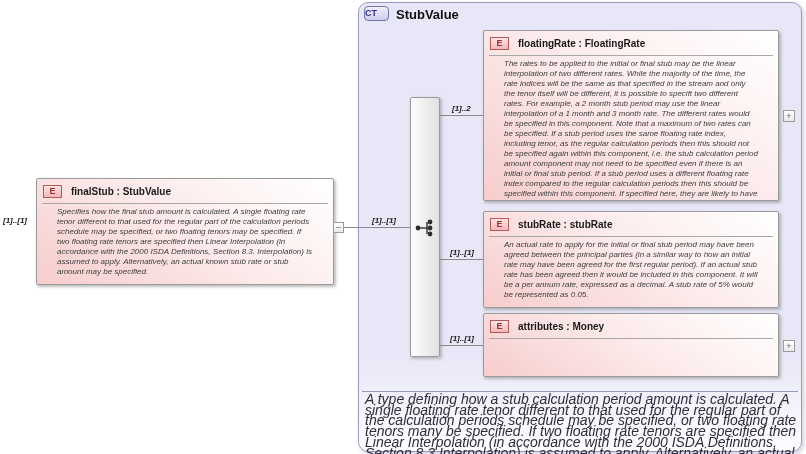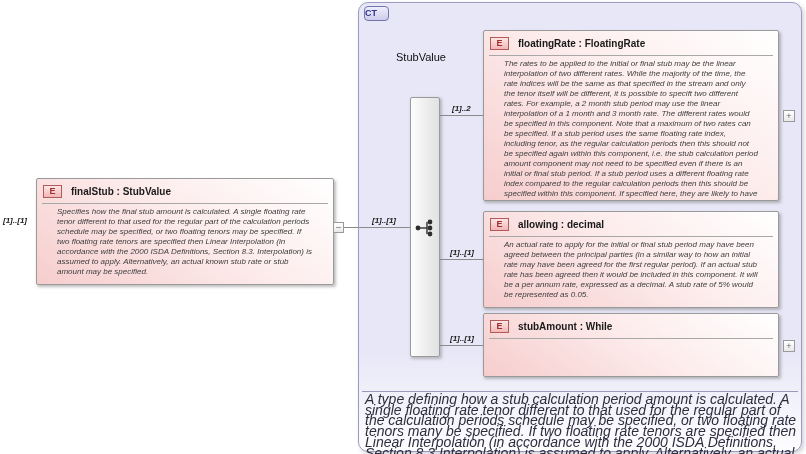--- a/index.html
+++ b/index.html
@@ -32,21 +32,21 @@
     position:absolute;left:358px;top:2px;width:444px;height:450px;box-sizing:border-box;
     border:1px solid #9b9bc2;border-radius:10px;
     background:linear-gradient(#e7e7f7 0%,#e7e7f7 78%,#fdfdff 100%);
     box-shadow:2px 2px 4px rgba(120,120,140,.35);
   }
   .ct-badge{
     position:absolute;left:364px;top:6px;width:25px;height:15px;box-sizing:border-box;
     border:1px solid #7676ac;border-radius:4px;background:linear-gradient(#eeeefc,#cdcdec);
     color:#34348e;font-size:9px;font-weight:bold;text-align:left;line-height:13px;
   }
-  .ct-title{position:absolute;left:396px;top:7px;font-size:11px;font-weight:normal;color:#101010;margin-top:44px;}
+  .ct-title{position:absolute;left:396px;top:7px;font-size:13px;font-weight:bold;color:#101010;}
   
   .seq-bar{
     position:absolute;left:410px;top:97px;width:30px;height:260px;box-sizing:border-box;
     border:1px solid #9a9a9a;border-radius:2px;
     background:linear-gradient(to right,#fdfdfd,#e1e1e1);
     box-shadow:1.5px 1.5px 3px rgba(110,110,110,.4);
   }
   .seq-glyph{position:absolute;left:414px;top:219px;width:22px;height:18px;}
   
   .h-line{position:absolute;height:1px;background:#8a8a8a;}
@@ -118,30 +118,30 @@
       <span class="elem-title">floatingRate : FloatingRate</span>
     </div>
     <div class="elem-sep"></div>
     <div class="elem-desc" style="height:140px;">The rates to be applied to the initial or final stub may be the linear interpolation of two different rates. While the majority of the time, the rate indices will be the same as that specified in the stream and only the tenor itself will be different, it is possible to specift two different rates. For example, a 2 month stub period may use the linear interpolation of a 1 month and 3 month rate. The different rates would be specified in this component. Note that a maximum of two rates can be specified. If a stub period uses the same floating rate index, including tenor, as the regular calculation periods then this should not be specified again within this component, i.e. the stub calculation period amount component may not need to be specified even if there is an initial or final stub period. If a stub period uses a different floating rate index compared to the regular calculation periods then this should be specified within this component. If specified here, they are likely to have id attributes, allowing them to be re</div>
   </div>
   <div class="handle plus-handle" style="left:783px;top:110px;">+</div>
 
   <div class="elem-box" style="left:483px;top:211px;width:296px;height:97px;">
     <div class="elem-header">
       <span class="e-badge">E</span>
-      <span class="elem-title">allowing : decimal</span>
+      <span class="elem-title">stubRate : stubRate</span>
     </div>
     <div class="elem-sep"></div>
     <div class="elem-desc" style="height:66px;">An actual rate to apply for the initial or final stub period may have been agreed between the principal parties (in a similar way to how an initial rate may have been agreed for the first regular period). If an actual stub rate has been agreed then it would be included in this component. It will be a per annum rate, expressed as a decimal. A stub rate of 5% would be represented as 0.05.</div>
   </div>
 
   <div class="elem-box" style="left:483px;top:313px;width:296px;height:64px;">
     <div class="elem-header">
       <span class="e-badge">E</span>
-      <span class="elem-title">stubAmount : While</span>
+      <span class="elem-title">attributes : Money</span>
     </div>
     <div class="elem-sep"></div>
   </div>
   <div class="handle plus-handle" style="left:783px;top:340px;">+</div>
 
   <div class="annot-sep"></div>
   <div class="ct-annotation">A type defining how a stub calculation period amount is calculated. A single floating rate tenor different to that used for the regular part of the calculation periods schedule may be specified, or two floating rate tenors many be specified. If two floating rate tenors are specified then Linear Interpolation (in accordance with the 2000 ISDA Definitions, Section 8.3 Interpolation) is assumed to apply. Alternatively, an actual known stub rate or stub amount may be specified.</div>
 
 </div>
 

